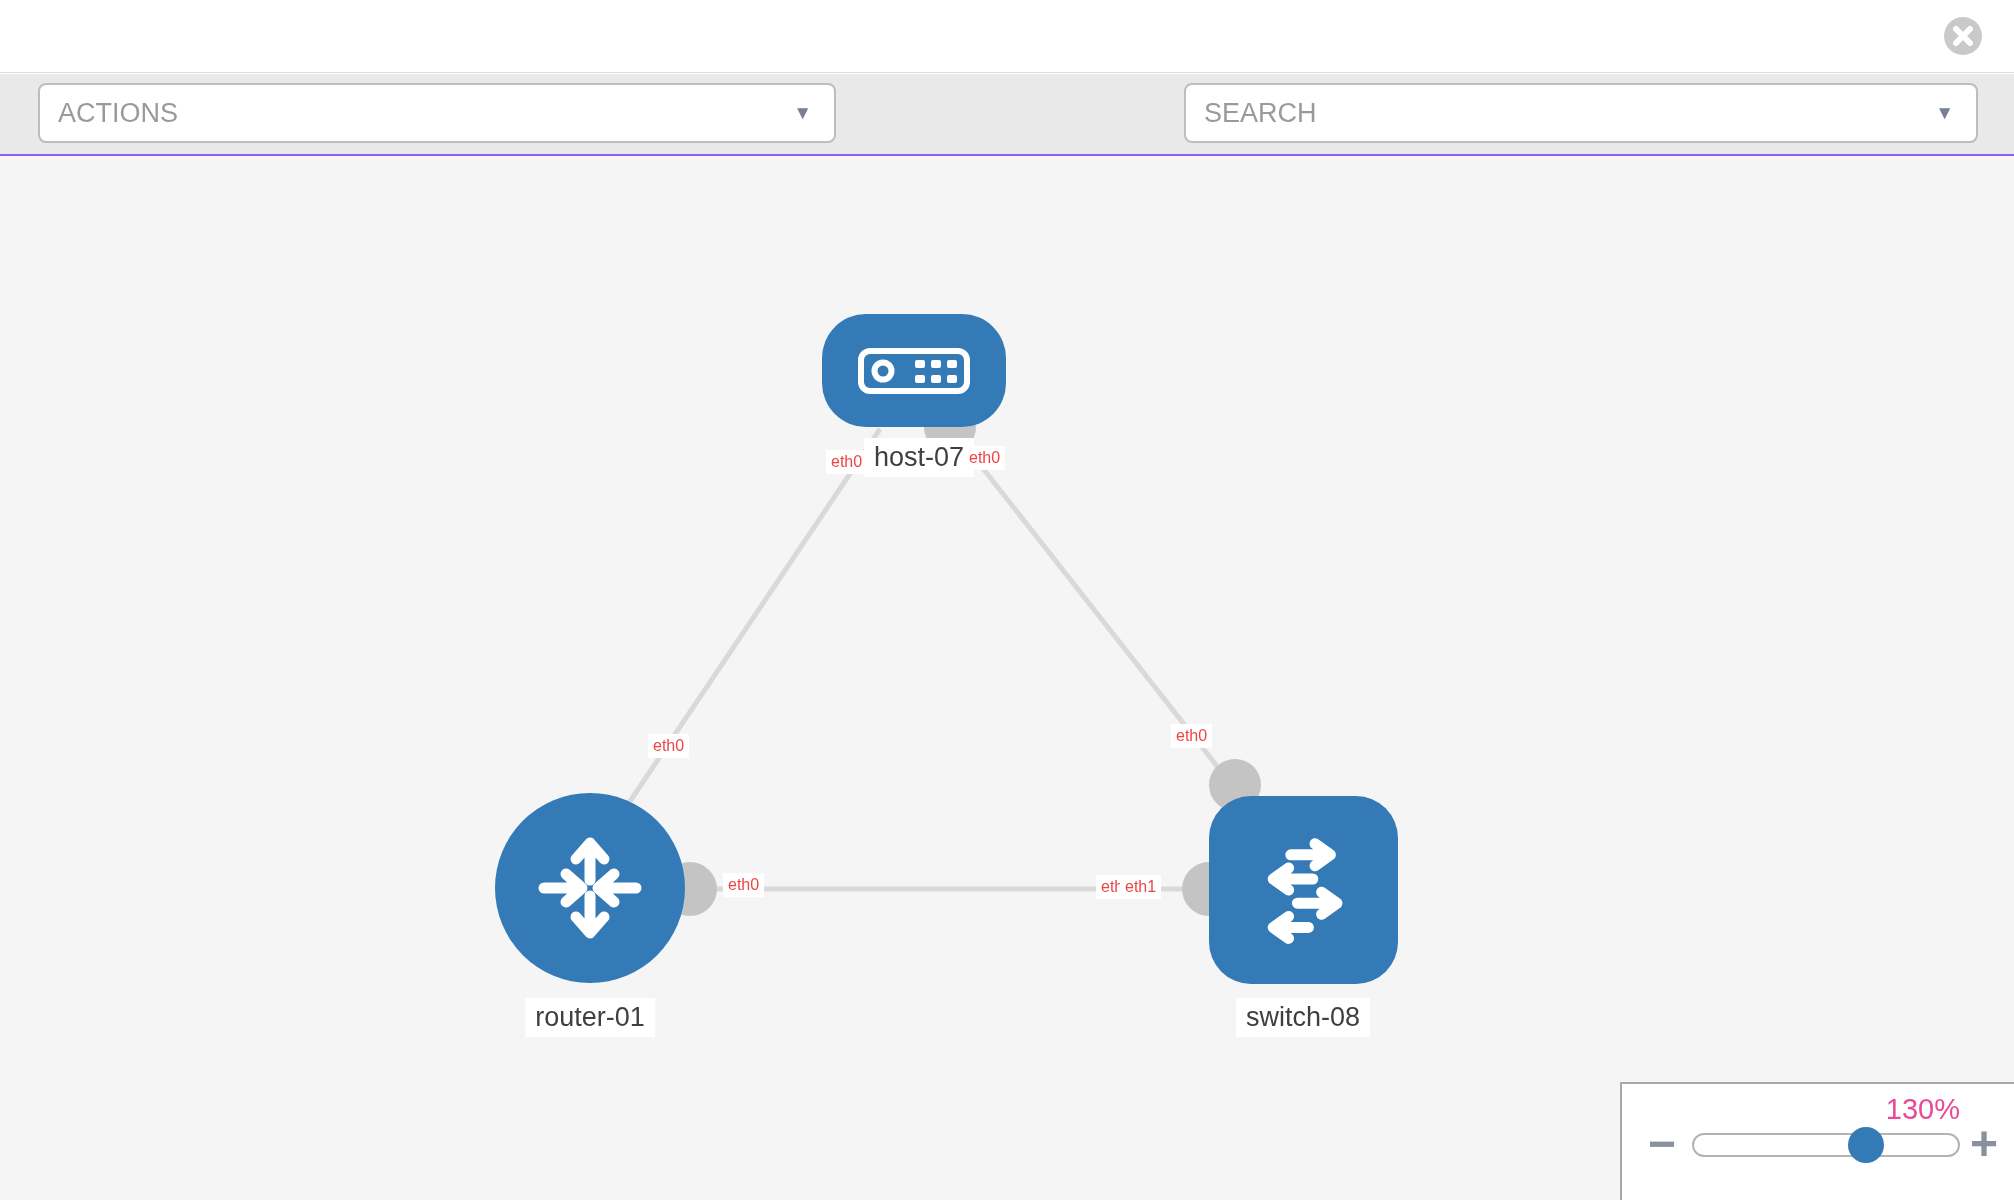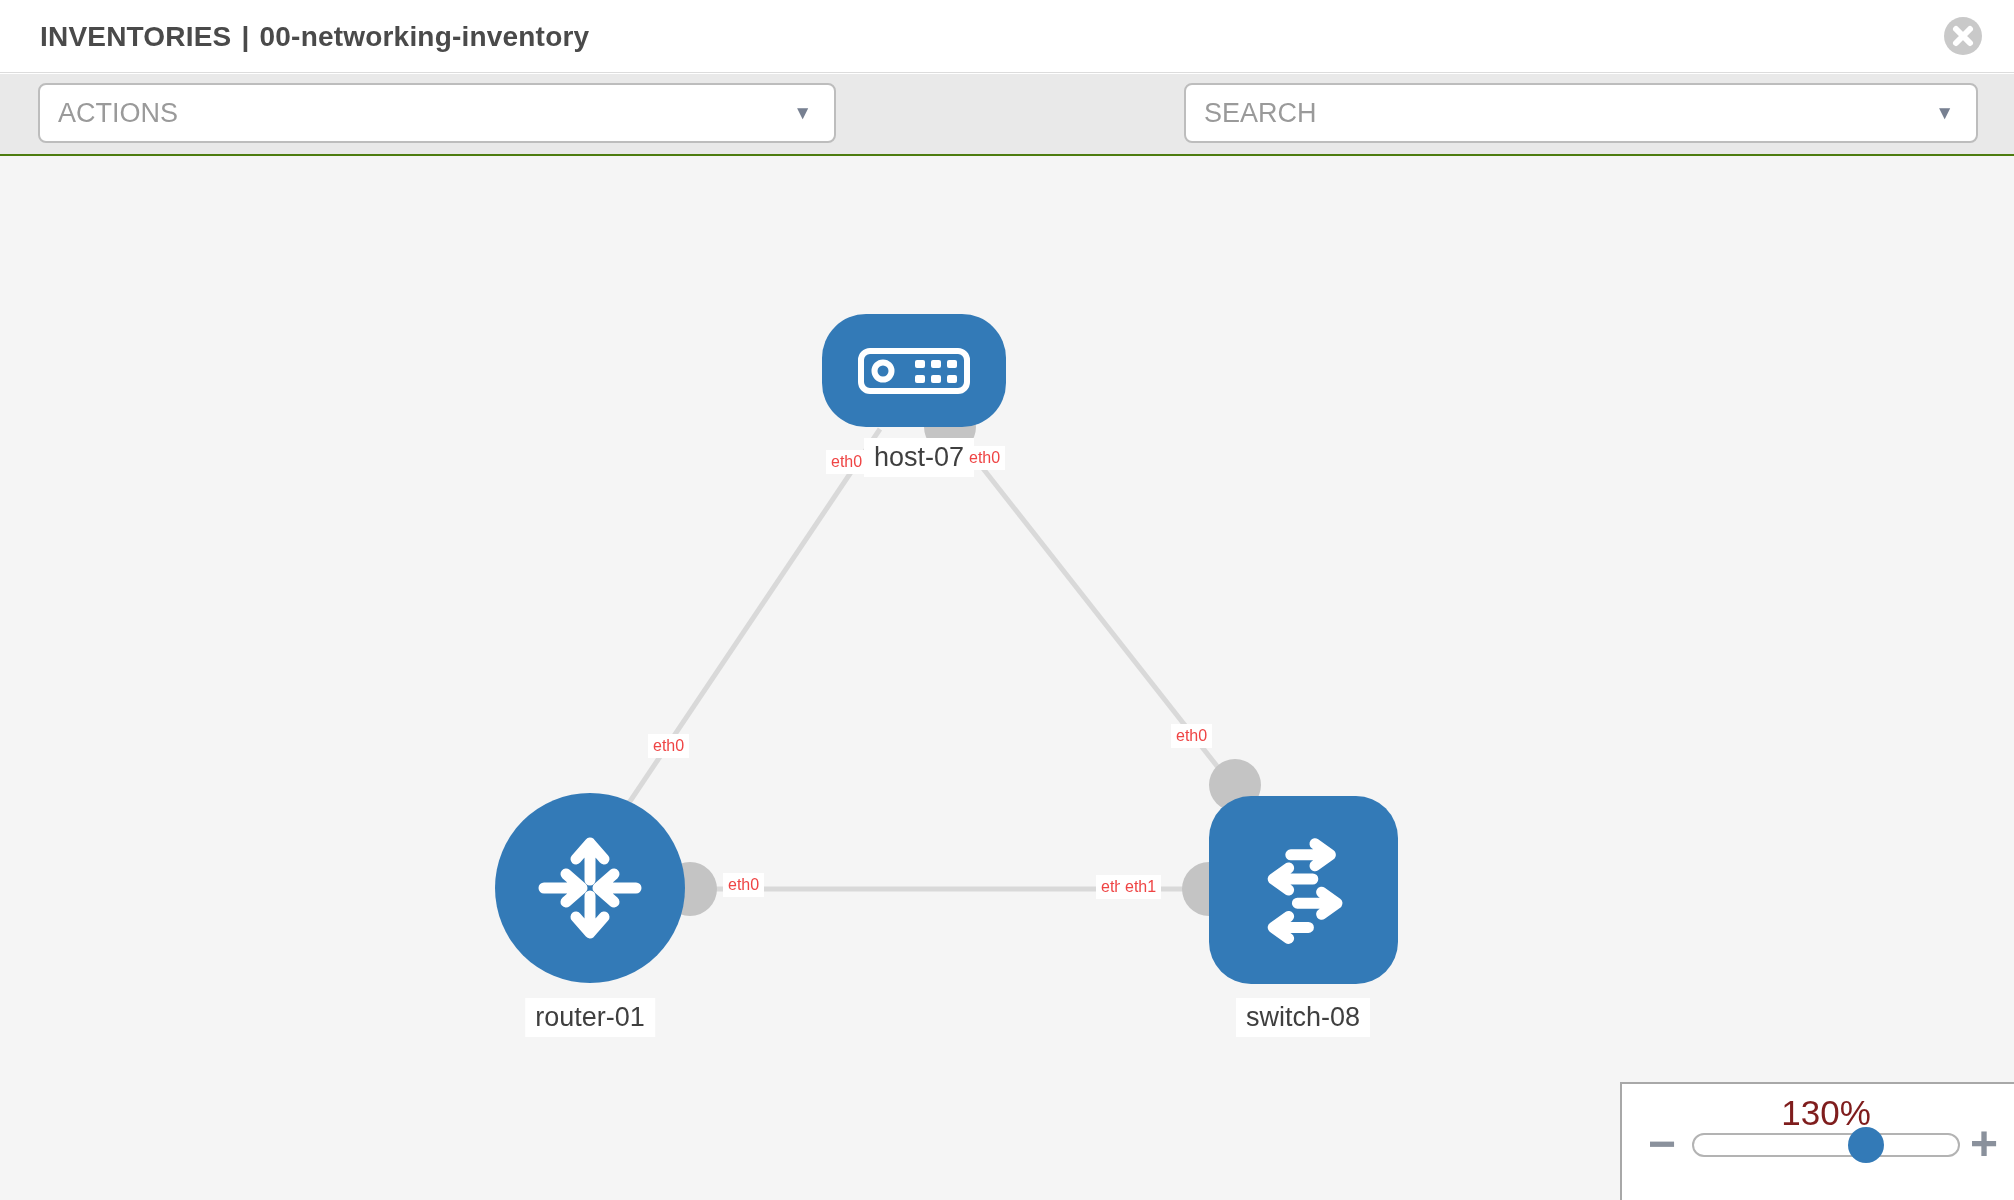--- a/index.html
+++ b/index.html
@@ -11,21 +11,21 @@
   .header { position:absolute; left:0; top:0; width:2014px; height:73px;
             background:#fff; border-bottom:1px solid #dcdcdc; }
   .page-title { position:absolute; left:40px; top:0; height:73px; line-height:73px;
                 font-size:28px; font-weight:bold; color:#4a4a4a; letter-spacing:0.2px; }
   .page-title .sep { margin:0 10px; }
   .close-btn { position:absolute; left:1944px; top:17px; width:38px; height:38px;
                background:none; border:none; cursor:pointer; }
 
   
   .toolbar { position:absolute; left:0; top:74px; width:2014px; height:82px;
-             background:#e9e9e9; border-bottom:2px solid #4d7c0f; }
+             background:#e9e9e9; border-bottom:2px solid #8b5cf6; }
   .select { position:absolute; top:9px; height:60px; background:#fff;
             border:2px solid #bdbdbd; border-radius:8px; }
   .select-actions { left:38px;  width:798px; }
   .select-search  { left:1184px; width:794px;text-decoration:underline; }
   .select-value { position:absolute; left:18px; top:0; height:56px; line-height:56px;
                   font-size:27px; color:#9a9a9a; }
   .search-input { position:absolute; left:0; top:0; width:100%; height:56px;
                   border:none; outline:none; background:transparent; padding-left:18px;
                   font-size:27px; color:#666; font-family:"Liberation Sans", sans-serif; }
   .search-input::placeholder { color:#9a9a9a; opacity:1; }
@@ -59,42 +59,39 @@
   .if-host-right   { left:964px;  top:290px; }
   .if-router-top   { left:648px;  top:578px; }
   .if-switch-top   { left:1171px; top:568px; }
   .if-bottom-left  { left:723px;  top:717px; }
   .if-bottom-under { left:1096px; top:719px; }
   .if-bottom-over  { left:1120px; top:719px; }
 
   
   .zoom-panel { position:absolute; left:1620px; top:1082px; width:444px; height:170px;
                 background:#fff; border:2px solid #a8a8a8; }
-  .zoom-level { position:absolute; left:70px; top:9px; width:268px; text-align:center;
-                font-size:35px; color:#7f1d1d; }
+  .zoom-level { position:absolute; left:70px; top:9px; width:268px; text-align:right;
+                font-size:29px; color:#ec4899; }
   .zoom-out, .zoom-in { position:absolute; top:32px; width:44px; height:56px;
                         background:none; border:none; font-size:48px; font-weight:bold;
                         color:#8a919c; line-height:56px; text-align:center; cursor:pointer;
                         font-family:"Liberation Sans", sans-serif; }
   .zoom-out { left:18px; }
   .zoom-in  { left:340px; }
   .slider-track { position:absolute; left:70px; top:49px; width:268px; height:24px;
                   background:#fff; border:2px solid #b3b3b3; border-radius:13px; cursor:pointer; }
   .slider-knob { position:absolute; left:154px; top:-8px; width:36px; height:36px;
                  border-radius:50%; background:#337ab7; cursor:grab; }
 </style>
 </head>
 <body>
 
 <div class="app">
 
   <div class="header">
-    <div class="page-title">
-      <span>INVENTORIES</span><span class="sep">|</span><span>00-networking-inventory</span>
-    </div>
     <button class="close-btn">
       <svg width="38" height="38" viewBox="0 0 38 38">
         <circle cx="19" cy="19" r="19" fill="#c9c9c9"></circle>
         <path d="M12 12 L26 26 M26 12 L12 26" stroke="#fff" stroke-width="6" stroke-linecap="round"></path>
       </svg>
     </button>
   </div>
 
   <div class="toolbar">
     <div class="select select-actions">

